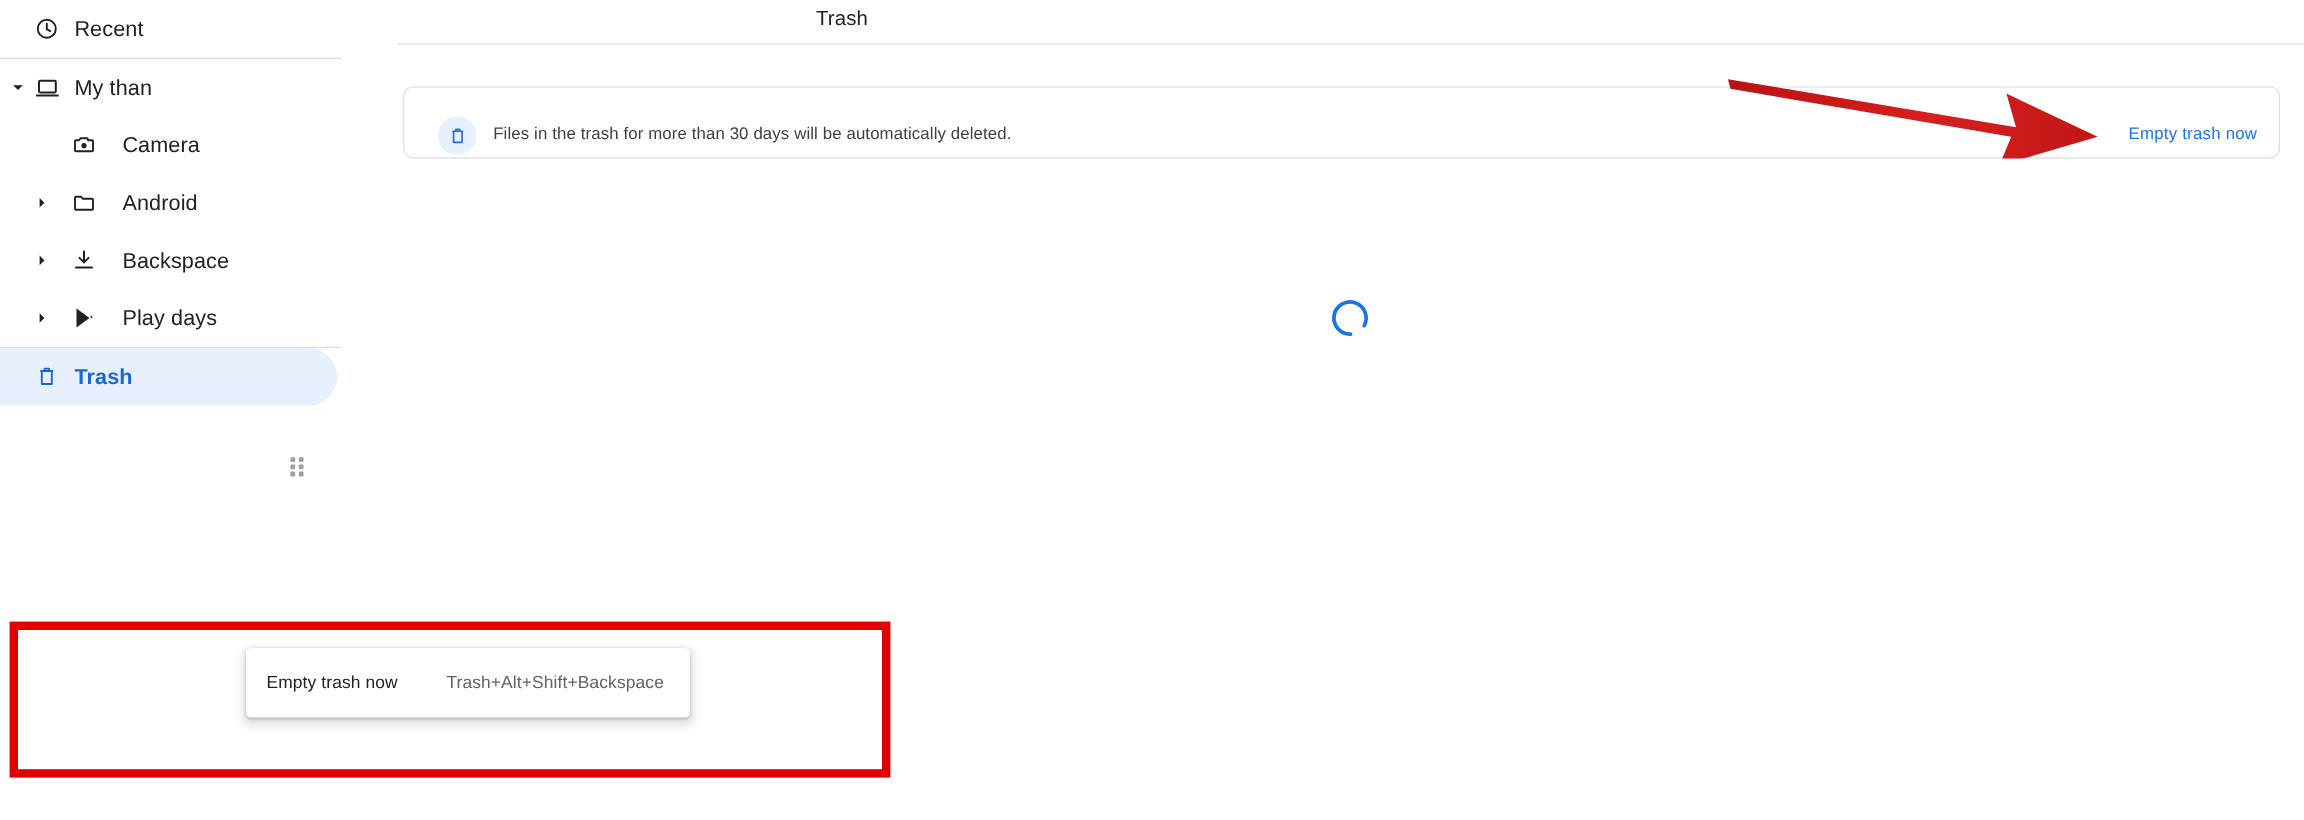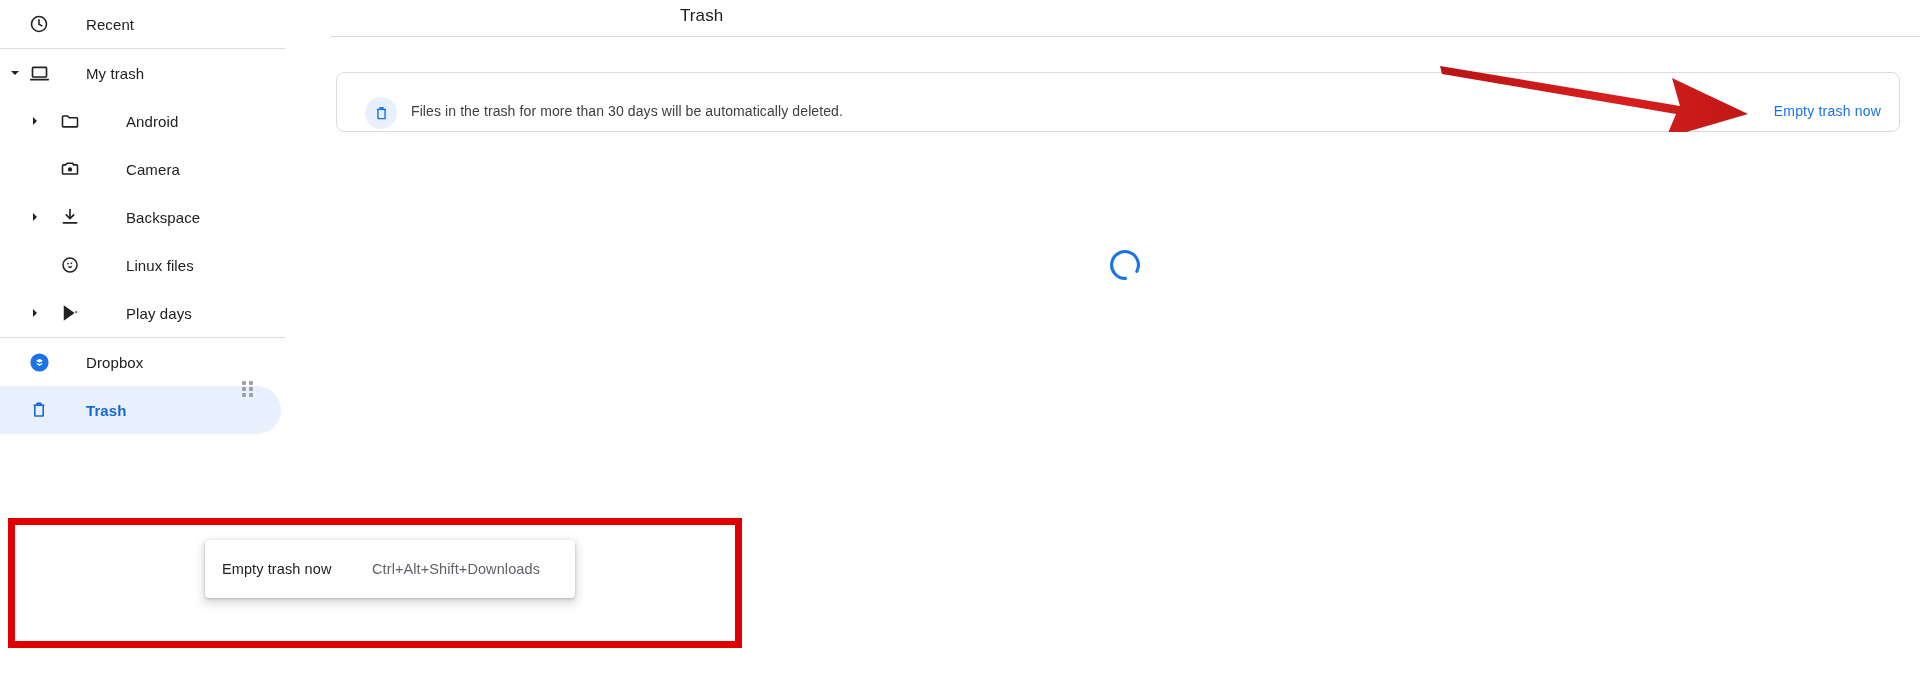--- a/index.html
+++ b/index.html
@@ -36,25 +36,24 @@
   }
   .sb-row.lvl0 .twisty { left: 8px; }
   .sb-row .ico {
     position: absolute; left: 59px;
     width: 22px; height: 22px;
     display: flex; align-items: center; justify-content: center;
   }
   .sb-row.lvl0 .ico { left: 28px; }
   .sb-row .lbl {
     position: absolute; left: 102px;
-    font-size: 15px; color: #202124;
+    font-size: 18px; color: #202124;
     font-weight: 500;
     letter-spacing: .1px;
     white-space: nowrap;
-    margin-left: 24px;
   }
   .sb-row.lvl0 .lbl { left: 62px; }
 
   
   .sb-row.selected .pill {
     position: absolute; left: 0; top: 0;
     width: 281px; height: 48px;
     background: #e8f0fe;
     border-top-right-radius: 24px;
     border-bottom-right-radius: 24px;
@@ -182,106 +181,85 @@
           <svg width="10" height="10" viewBox="0 0 10 10">
               <path d="M1 3l4 4 4-4z" fill="#202124"></path>
             </svg>
         </span>
         <span class="ico">
           <svg width="21" height="21" viewBox="0 0 24 24" fill="none" stroke="#202124" stroke-width="1.9">
             <rect x="4" y="5" width="16" height="11" rx="1"></rect>
               <path d="M2 19h20" stroke-linecap="round"></path>
           </svg>
         </span>
-        <span class="lbl">My trash</span>
+        <span class="lbl">My than</span>
+      </div>
+
+      <div class="sb-row lvl1">
+        <span class="ico">
+          <svg width="20" height="20" viewBox="0 0 24 24" fill="none" stroke="#202124" stroke-width="1.9">
+            <path d="M3 8a1 1 0 011-1h3l1.5-2h7L16 7h4a1 1 0 011 1v9a1 1 0 01-1 1H4a1 1 0 01-1-1z" stroke-linejoin="round"></path>
+            <circle cx="12" cy="12.5" r="2.6" fill="#202124" stroke="none"></circle>
+          </svg>
+        </span>
+        <span class="lbl">Camera</span>
       </div>
 
       <div class="sb-row lvl1">
         <span class="twisty">
           <svg width="10" height="10" viewBox="0 0 10 10">
               <path d="M3 1l4 4-4 4z" fill="#202124"></path>
             </svg>
         </span>
         <span class="ico">
           <svg width="20" height="20" viewBox="0 0 24 24" fill="none" stroke="#202124" stroke-width="1.9">
             <path d="M3 7a1 1 0 011-1h5l2 2h9a1 1 0 011 1v9a1 1 0 01-1 1H4a1 1 0 01-1-1z" stroke-linejoin="round"></path>
           </svg>
         </span>
         <span class="lbl">Android</span>
       </div>
 
       <div class="sb-row lvl1">
-        <span class="ico">
-          <svg width="20" height="20" viewBox="0 0 24 24" fill="none" stroke="#202124" stroke-width="1.9">
-            <path d="M3 8a1 1 0 011-1h3l1.5-2h7L16 7h4a1 1 0 011 1v9a1 1 0 01-1 1H4a1 1 0 01-1-1z" stroke-linejoin="round"></path>
-            <circle cx="12" cy="12.5" r="2.6" fill="#202124" stroke="none"></circle>
-          </svg>
-        </span>
-        <span class="lbl">Camera</span>
-      </div>
+        <span class="twisty">
+          <svg width="10" height="10" viewBox="0 0 10 10">
+              <path d="M3 1l4 4-4 4z" fill="#202124"></path>
+            </svg>
+        </span>
+        <span class="ico">
+          <svg width="20" height="20" viewBox="0 0 24 24" fill="none" stroke="#202124" stroke-width="2" stroke-linecap="round">
+            <path d="M12 3v10"></path>
+              <path d="M7.5 9.5L12 14l4.5-4.5"></path>
+              <path d="M4 19h16"></path>
+          </svg>
+        </span>
+        <span class="lbl">Backspace</span>
+      </div>
+
+
 
       <div class="sb-row lvl1">
         <span class="twisty">
           <svg width="10" height="10" viewBox="0 0 10 10">
               <path d="M3 1l4 4-4 4z" fill="#202124"></path>
             </svg>
         </span>
         <span class="ico">
-          <svg width="20" height="20" viewBox="0 0 24 24" fill="none" stroke="#202124" stroke-width="2" stroke-linecap="round">
-            <path d="M12 3v10"></path>
-              <path d="M7.5 9.5L12 14l4.5-4.5"></path>
-              <path d="M4 19h16"></path>
-          </svg>
-        </span>
-        <span class="lbl">Backspace</span>
-      </div>
-
-
-      <div class="sb-row lvl1">
-        <span class="ico">
-          <svg width="20" height="20" viewBox="0 0 24 24" fill="none" stroke="#202124" stroke-width="1.8">
-            <circle cx="12" cy="12" r="8.4"></circle>
-            <circle cx="9.6" cy="10.3" r="1.05" fill="#202124" stroke="none"></circle>
-            <circle cx="13.6" cy="10" r="1.05" fill="#202124" stroke="none"></circle>
-            <path d="M10.6 14.2c.9.9 2.2.9 3 0" stroke-linecap="round"></path>
-          </svg>
-        </span>
-        <span class="lbl">Linux files</span>
-      </div>
-
-      <div class="sb-row lvl1">
-        <span class="twisty">
-          <svg width="10" height="10" viewBox="0 0 10 10">
-              <path d="M3 1l4 4-4 4z" fill="#202124"></path>
-            </svg>
-        </span>
-        <span class="ico">
           <svg width="20" height="20" viewBox="0 0 24 24">
             <path d="M4.5 2.6v18.8l13-9.4z" fill="#202124"></path>
             <path d="M18.6 9.3l2.3 1.6-2.3 1.6" fill="#202124"></path>
           </svg>
         </span>
         <span class="lbl">Play days</span>
       </div>
     </div>
     <div class="sb-divider"></div>
 
     <div class="sb-group">
 
 
-      <div class="sb-row lvl0">
-        <span class="ico">
-          <svg width="21" height="21" viewBox="0 0 24 24">
-            <circle cx="12" cy="12" r="10.4" fill="#1a73e8"></circle>
-            <path d="M12 7.6l3.9 2.4-3.9 2.4-3.9-2.4z" fill="#ffffff"></path>
-            <path d="M9.4 13.4l2.6 1.6 2.6-1.6" stroke="#ffffff" stroke-width="1.5" fill="none" stroke-linecap="round"></path>
-          </svg>
-        </span>
-        <span class="lbl">Dropbox</span>
-      </div>
 
       <div class="sb-row lvl0 selected">
         <span class="pill"></span>
         <span class="ico">
           <svg width="20" height="20" viewBox="0 0 24 24" fill="none" stroke="#1967d2" stroke-width="1.9" stroke-linejoin="round">
             <path d="M5.5 6.2h13"></path>
               <path d="M7 6.2v13h10v-13"></path>
               <path d="M9.8 3.8h4.4v2.4H9.8z"></path>
           </svg>
         </span>
@@ -319,21 +297,21 @@
 
   <div id="spinner">
     <svg width="34" height="34" viewBox="0 0 34 34">
       <path d="M17 3.6a13.4 13.4 0 10 11.6 6.7" fill="none" stroke="#1a73e8" stroke-width="3.1" stroke-linecap="round" transform="rotate(118 17 17)"></path>
     </svg>
   </div>
 
   <div id="context-menu">
     <div class="cm-item">
       <span id="cm-label">Empty trash now</span>
-      <span id="cm-shortcut">Ctrl+Alt+Shift+Downloads</span>
+      <span id="cm-shortcut">Trash+Alt+Shift+Backspace</span>
     </div>
   </div>
 
   <div id="highlight-box"></div>
 
   <div id="arrow-annotation">
     <svg width="330" height="80" viewBox="0 0 330 80">
       <defs>
         <linearGradient id="agrad" x1="0" y1="0" x2="1" y2="0">
           <stop offset="0%" stop-color="#b81414"></stop>

